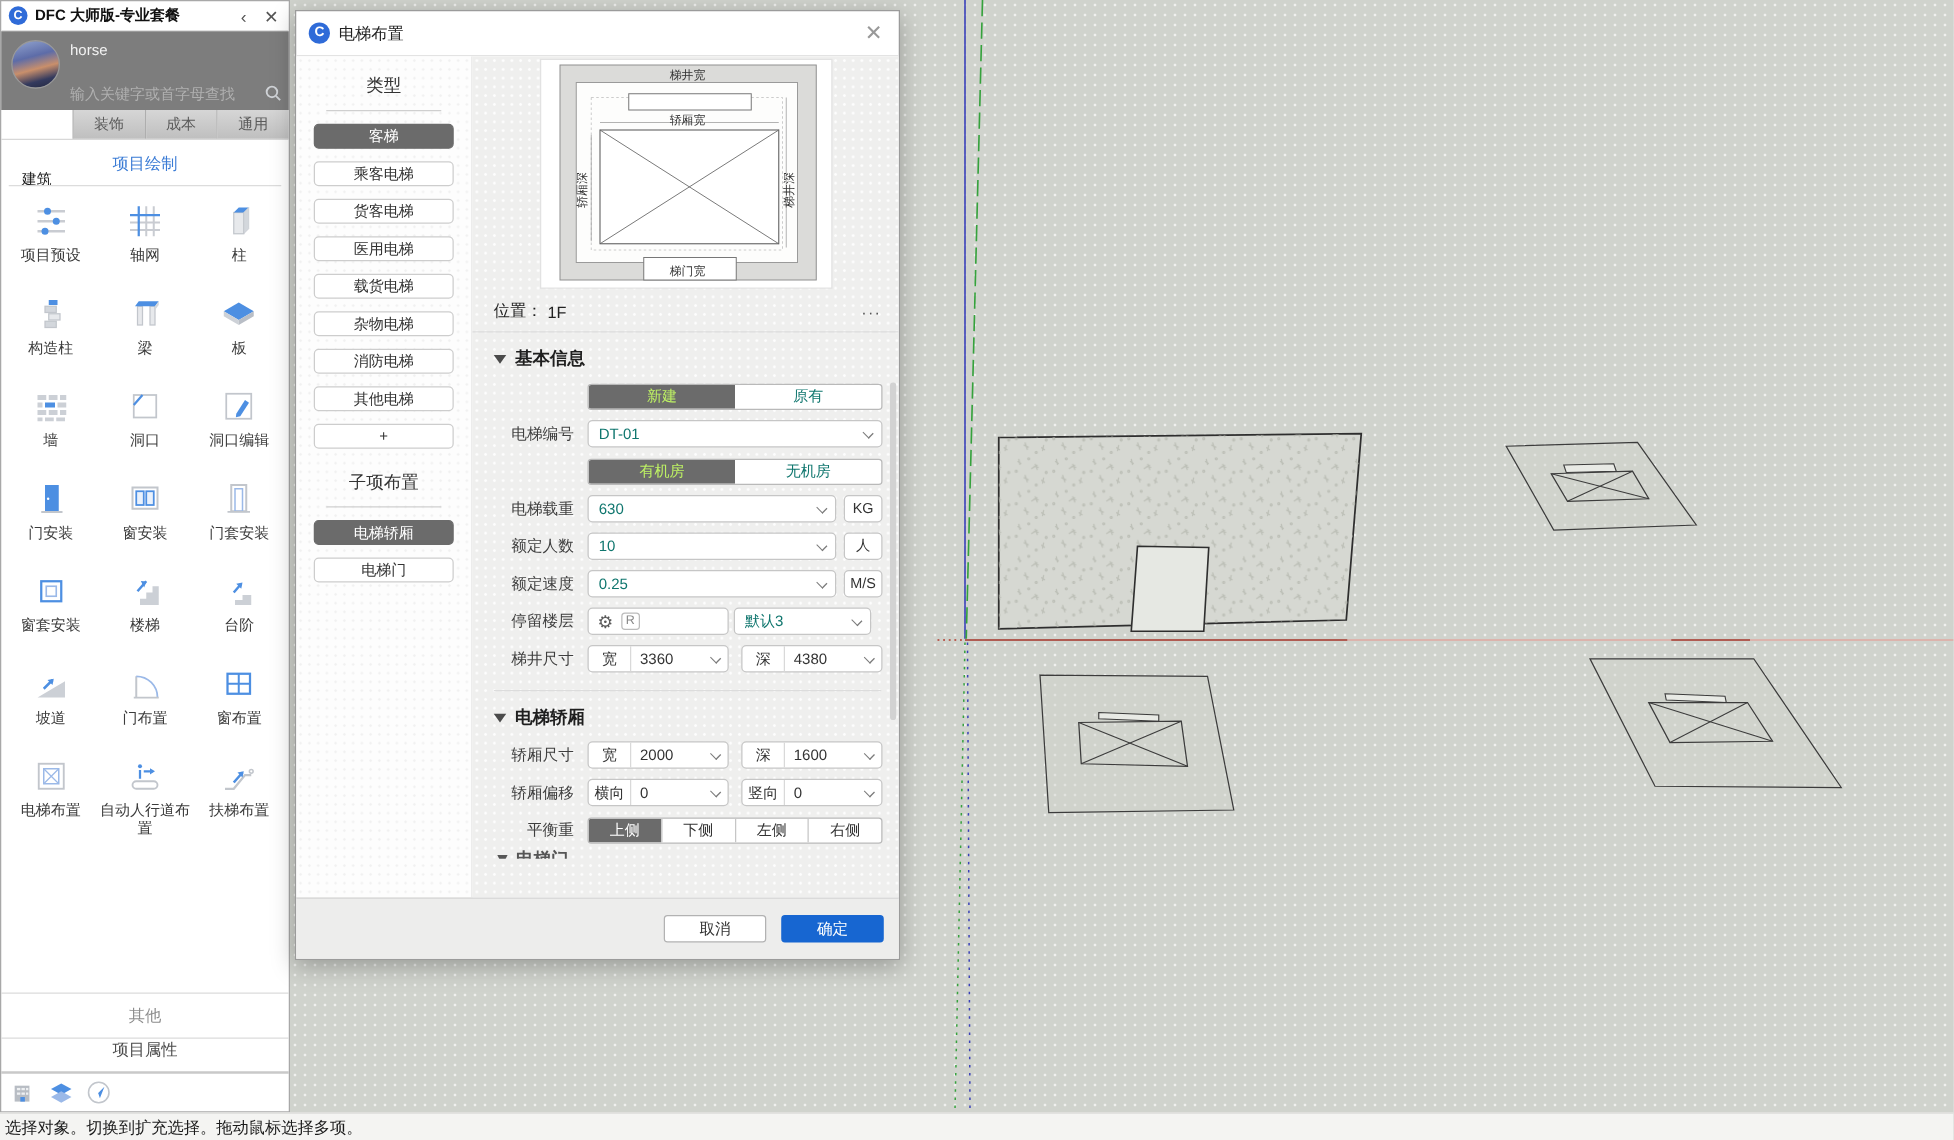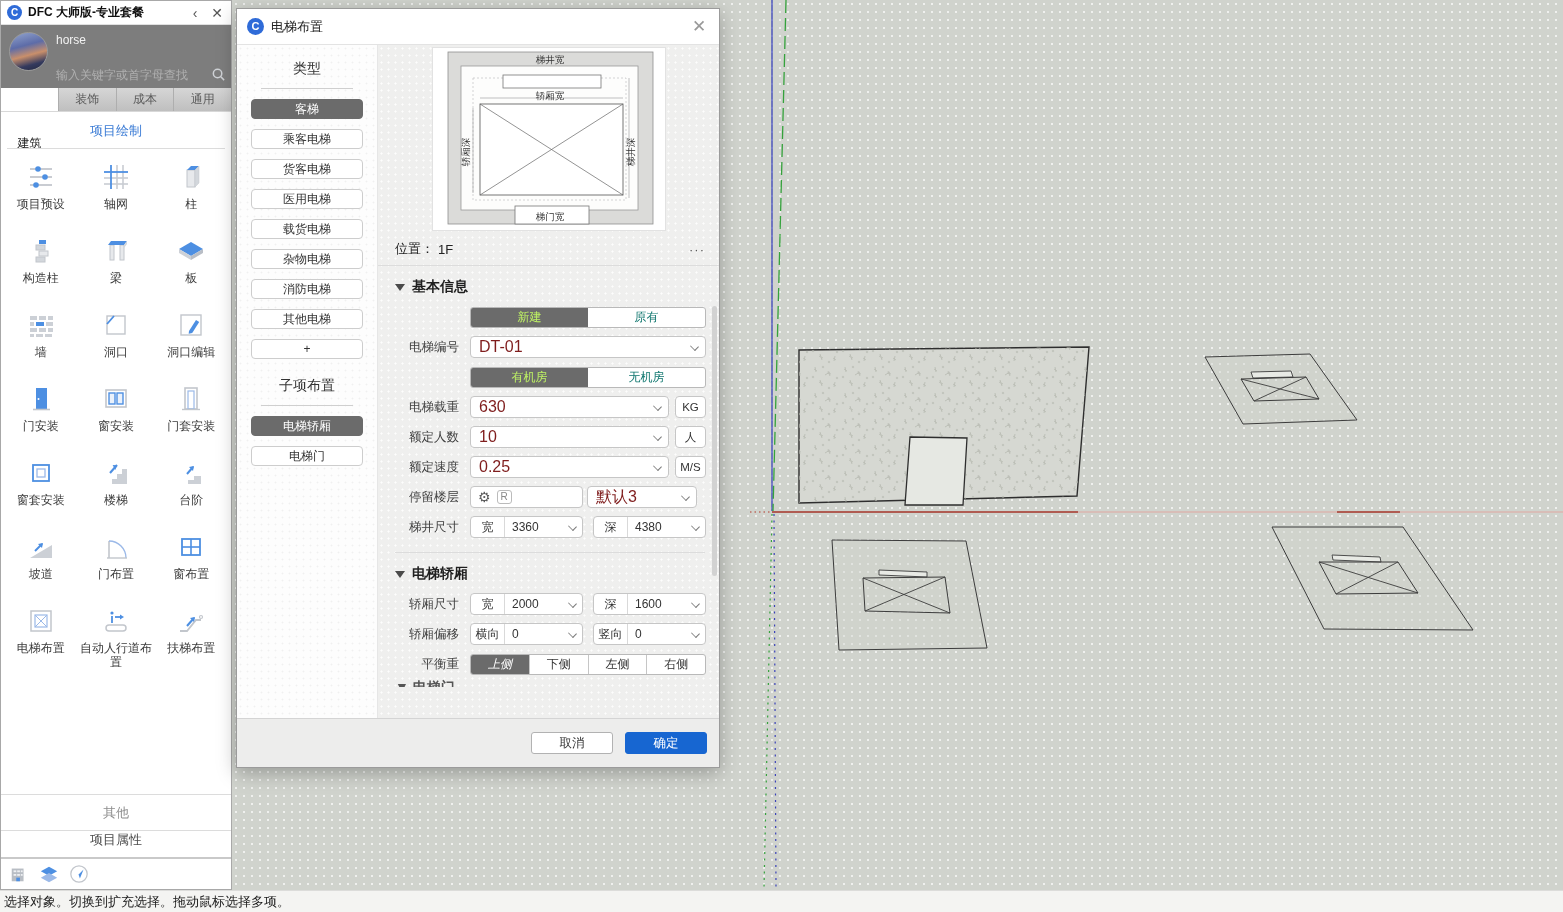--- a/index.html
+++ b/index.html
@@ -96,21 +96,21 @@
   .flabel { width:64px; text-align:right; font-size:12.5px; color:#3f3f3f; margin-right:11px;
     flex:0 0 auto; }
   .toggle2 { width:236px; height:21px; display:flex; border:1px solid #b9b9b9;
     border-radius:3px; overflow:hidden; background:#fff; }
   .tg { flex:1; text-align:center; font-size:12px; line-height:19px; color:#0f766e; }
   .tg.sel { background:#6b6b6b; color:#bef264; }
   .tg + .tg { border-left:1px solid #b9b9b9; }
   .tg.sel + .tg { border-left:none; }
   .dd { position:relative; height:22px; background:#fff; border:1px solid #c6c6c6;
     border-radius:4px; display:flex; align-items:center; padding:0 22px 0 8px;
-    font-size:16px; color:#7f1d1d; }
+    font-size:12px; color:#0f766e; }
   .dd .val { flex:1; }
   .chev { position:absolute; right:7px; top:8px; width:7px; height:7px;
     border-right:1.6px solid #7a7a7a; border-bottom:1.6px solid #7a7a7a;
     transform:rotate(45deg) scaleY(.8); transform-origin:center; margin-top:-2px; }
   .w236 { width:236px; } .w200 { width:199px; }
   .unit { width:31px; height:22px; margin-left:6px; background:#fff; border:1px solid #c6c6c6;
     border-radius:4px; text-align:center; line-height:20px; font-size:11.5px; color:#333; }
   .pair { position:relative; width:113px; height:22px; background:#fff; border:1px solid #c6c6c6;
     border-radius:4px; display:flex; align-items:center; font-size:12px; color:#333; }
   .pcell { width:34px; text-align:center; border-right:1px solid #d9d9d9; line-height:20px;
@@ -121,21 +121,21 @@
   .gearfield { width:113px; height:22px; background:#fff; border:1px solid #c6c6c6;
     border-radius:4px; display:flex; align-items:center; gap:6px; padding:0 7px; }
   .gear { color:#5a5a5a; font-size:14px; line-height:1; }
   .rtag { font-size:10px; color:#888; border:1px solid #bbb; border-radius:3px;
     padding:0 3px; line-height:12px; }
   .dd.small { width:110px; margin-left:4px; }
   .seg4 { width:236px; height:21px; display:flex; border:1px solid #b9b9b9; border-radius:3px;
     overflow:hidden; background:#fff; }
   .seg { flex:1; text-align:center; font-size:12px; line-height:19px; color:#333; }
   .seg + .seg { border-left:1px solid #c6c6c6; }
-  .seg.sel { background:#6b6b6b; color:#fff;font-style:italic; }
+  .seg.sel { background:#6b6b6b; color:#fff; }
   .clipped { height:8px; overflow:hidden; padding-left:17px; font-size:14px; font-weight:bold;
     color:#555; }
   .scrollthumb { position:absolute; right:2px; top:40px; width:5px; height:270px;
     background:#d2d2d2; border-radius:3px; }
   .dlg-footer { height:49px; background:#ededec; border-top:1px solid #d4d4d4;
     display:flex; align-items:center; justify-content:flex-end; gap:12px; padding-right:12px; }
   .btn { width:82px; height:22px; border-radius:3px; font-size:12.5px; text-align:center;
     line-height:20px; cursor:default; }
   .btn-cancel { background:#fff; border:1px solid #b2b2b2; color:#333; }
   .btn-ok { background:#1766d1; border:1px solid #1766d1; color:#fff; }

